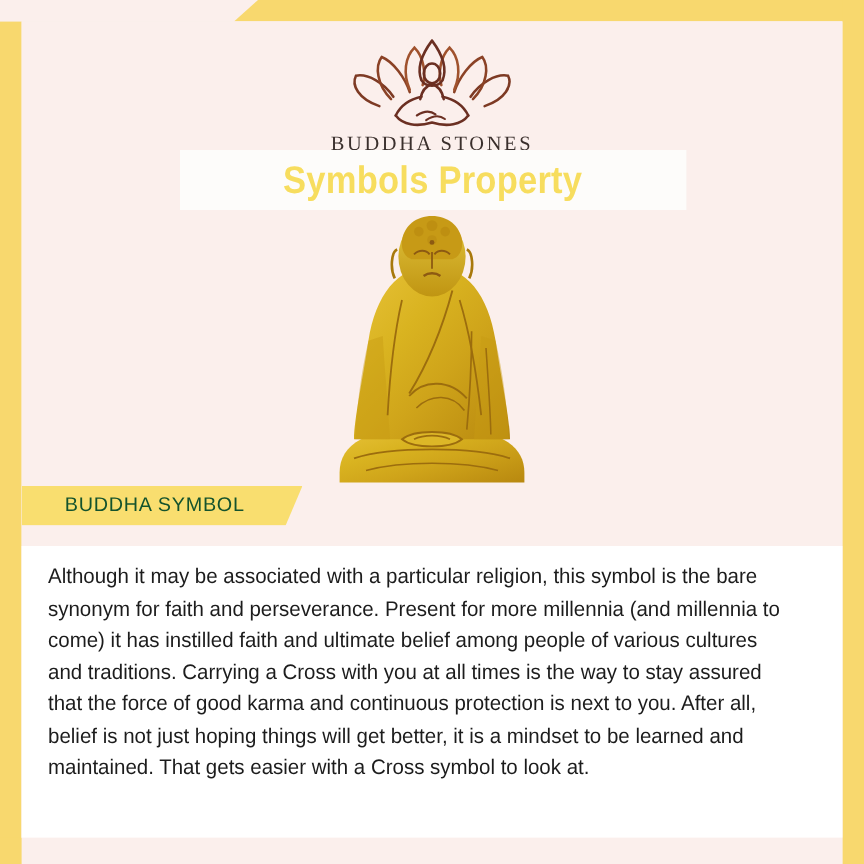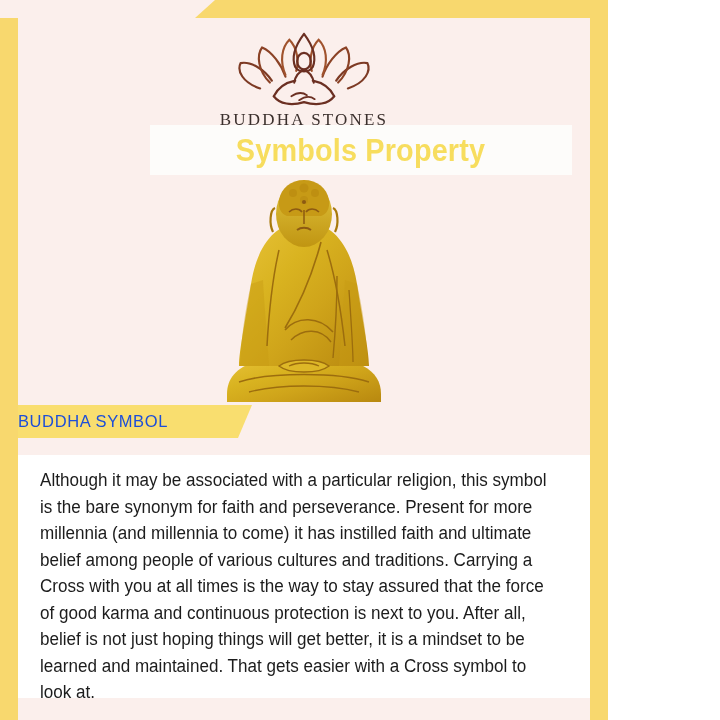--- a/index.html
+++ b/index.html
@@ -8,21 +8,21 @@
   }
   body {
     width: 720px;
     height: 720px;
     overflow: hidden;
     font-family: "Liberation Sans", sans-serif;
     background: #ffffff;
   }
   #poster {
     position: relative;
-    width: 608px;
+    width: 720px;
     height: 720px;
     background: #fbefec;
     overflow: hidden;
   }
 
   
   .band-top {
     position: absolute;
     top: 0;
     left: 195px;
@@ -133,21 +133,22 @@
     top: 387px;
     left: 0;
     width: 234px;
     height: 33px;
     background: #f9de6f;
     clip-path: polygon(0 0, 100% 0, calc(100% - 14px) 100%, 0 100%);
     display: flex;
     align-items: center;
   }
   .ribbon-text {
-    color: #1d4ed8;
+    margin-left: 36px;
+    color: #14532d;
     font-size: 16.5px;
     letter-spacing: 0.6px;
   }
 
   
   .card {
     position: absolute;
     top: 437px;
     left: 0;
     right: 0;

